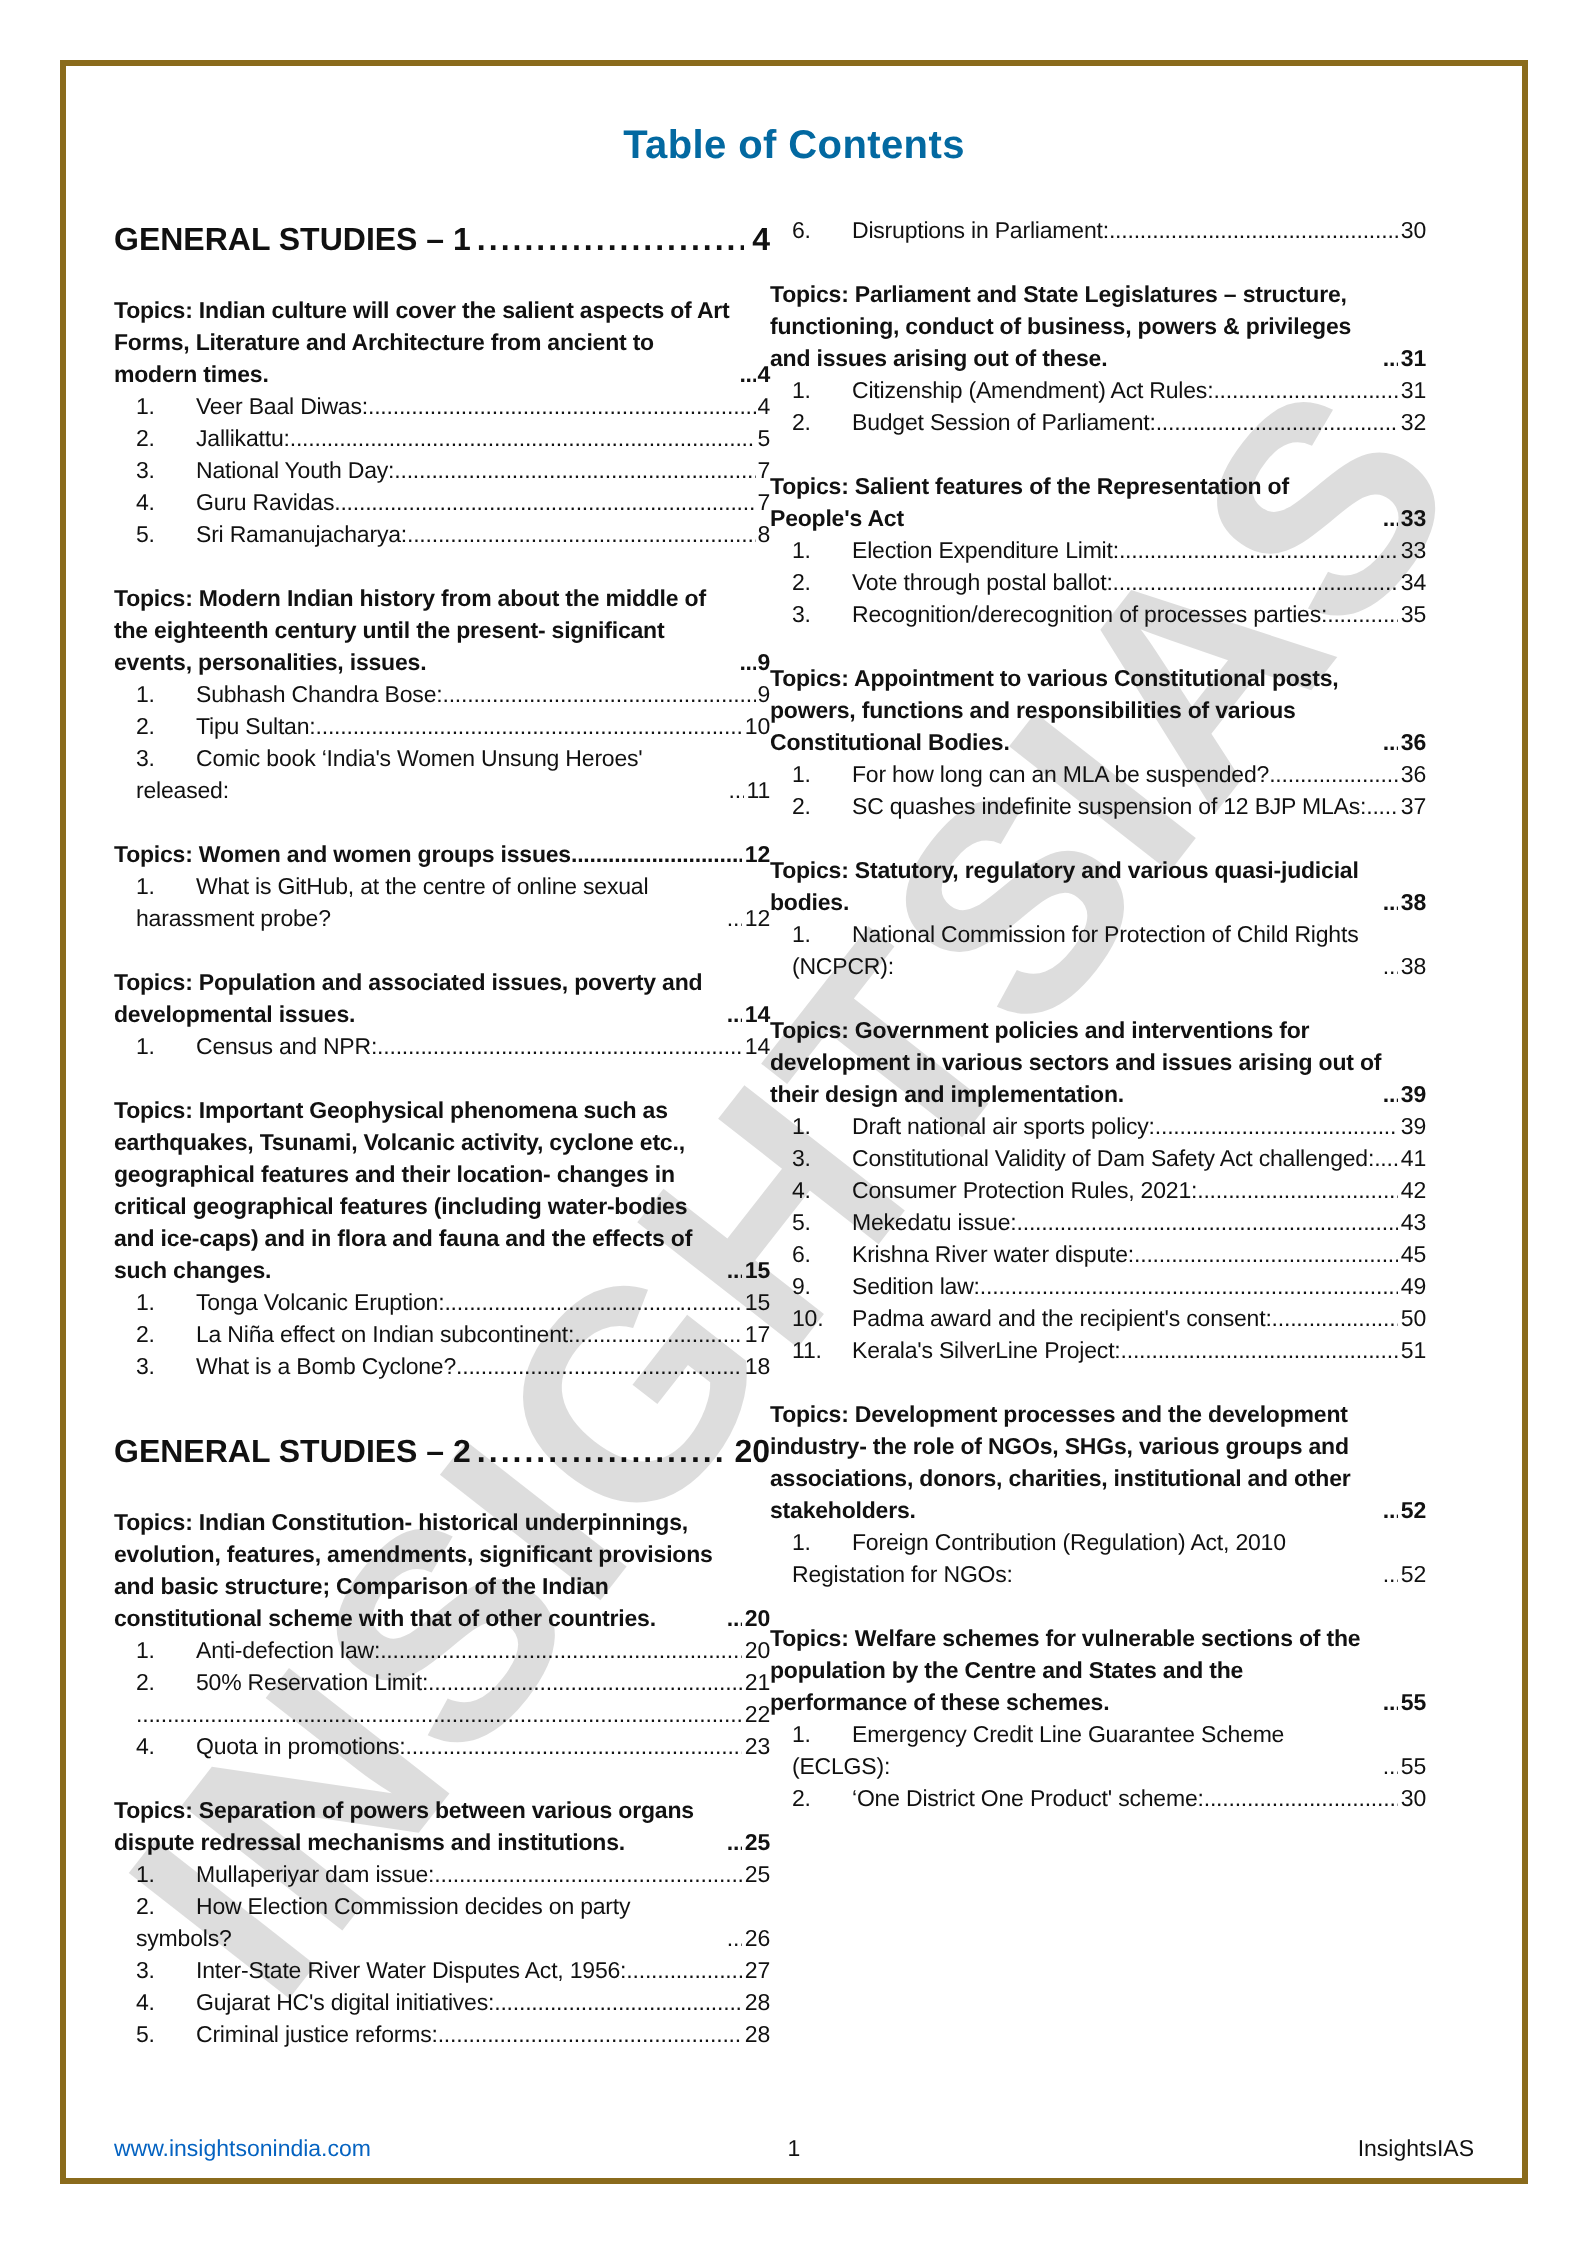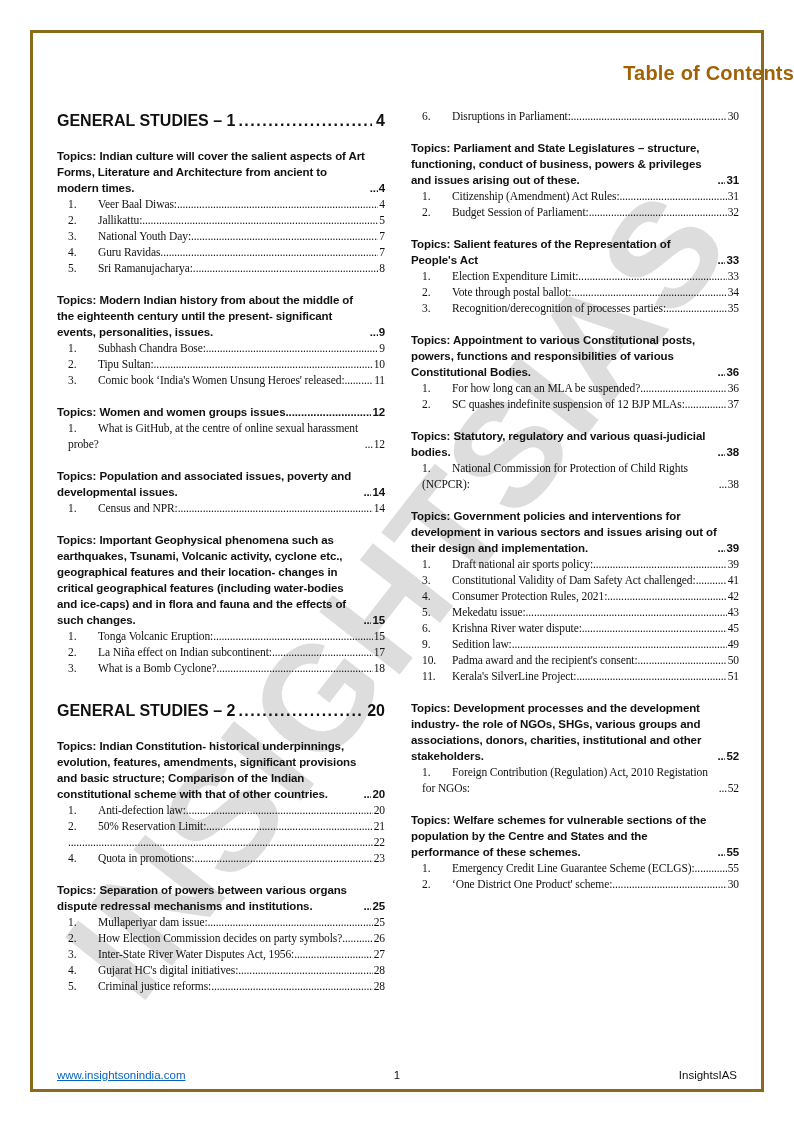--- a/index.html
+++ b/index.html
@@ -12,50 +12,50 @@
     position:absolute;left:30px;top:30px;right:30px;bottom:31px;
     border:3px solid #8a6b1c;pointer-events:none;z-index:2;
   }
   .watermark{
     position:absolute;left:50%;top:53%;
     transform:translate(-50%,-50%) rotate(-52deg);
     font-size:148px;font-weight:bold;letter-spacing:2px;
     color:rgba(170,170,170,0.40);white-space:nowrap;z-index:0;
   }
   .doc-title{
-    position:absolute;top:62px;left:0;width:100%;text-align:right;
-    font-size:20px;font-weight:bold;color:#a16207;z-index:1;letter-spacing:0.2px;
+    position:absolute;top:62px;left:0;width:100%;text-align:center;
+    font-size:20px;font-weight:bold;color:#0369a1;z-index:1;letter-spacing:0.2px;
   }
   .columns{
-    position:absolute;left:57px;top:108px;width:682px;display:flex;gap:26px;z-index:1;
+    position:absolute;left:57px;top:108px;width:682px;display:flex;z-index:1;
   }
   .col{width:328px;font-size:11.5px;line-height:16px;letter-spacing:-0.1px;}
   .block{margin-top:16px;}
   .block:first-child{margin-top:0;}
   .block.headblock{margin-top:24px;}
   .col:first-child .block.headblock:first-child{margin-top:2px;}
   .entry{display:flex;align-items:flex-end;}
   .etext{flex:0 1 auto;}
   .dots{flex:1 1 8px;min-width:8px;overflow:hidden;white-space:nowrap;}
   .dots::after{content:"....................................................................................................................";}
   .pg{flex:0 0 auto;padding-left:1px;}
   .entry.head{font-size:16px;line-height:22px;font-weight:bold;letter-spacing:0;}
   .entry.head .dots{margin:0 3px;}
   .entry.head .dots::after{letter-spacing:1.5px;}
   .entry.topic{font-weight:bold;}
-  .entry.item{margin-left:11px;font-family:Liberation Serif, serif;}
+  .entry.item{margin-left:11px;}
   .entry.item .num{display:inline-block;min-width:30px;}
   .footer{
     position:absolute;left:57px;right:57px;bottom:42px;display:flex;
     align-items:baseline;font-size:11.5px;z-index:1;
   }
   .footer .f-left{flex:1;text-align:left;}
   .footer .f-center{flex:0 0 auto;text-align:center;}
   .footer .f-right{flex:1;text-align:right;}
-  .site-link{color:#0563c1;text-decoration:underline;cursor:pointer;text-align:center;}
+  .site-link{color:#0563c1;cursor:pointer;text-align:center;}
 </style>
 </head>
 <body>
 
 <div class="page">
   <div class="watermark">INSIGHTSIAS</div>
   <div class="border-frame"></div>
   <div class="doc-title">Table of Contents</div>
 
   <div class="columns">

